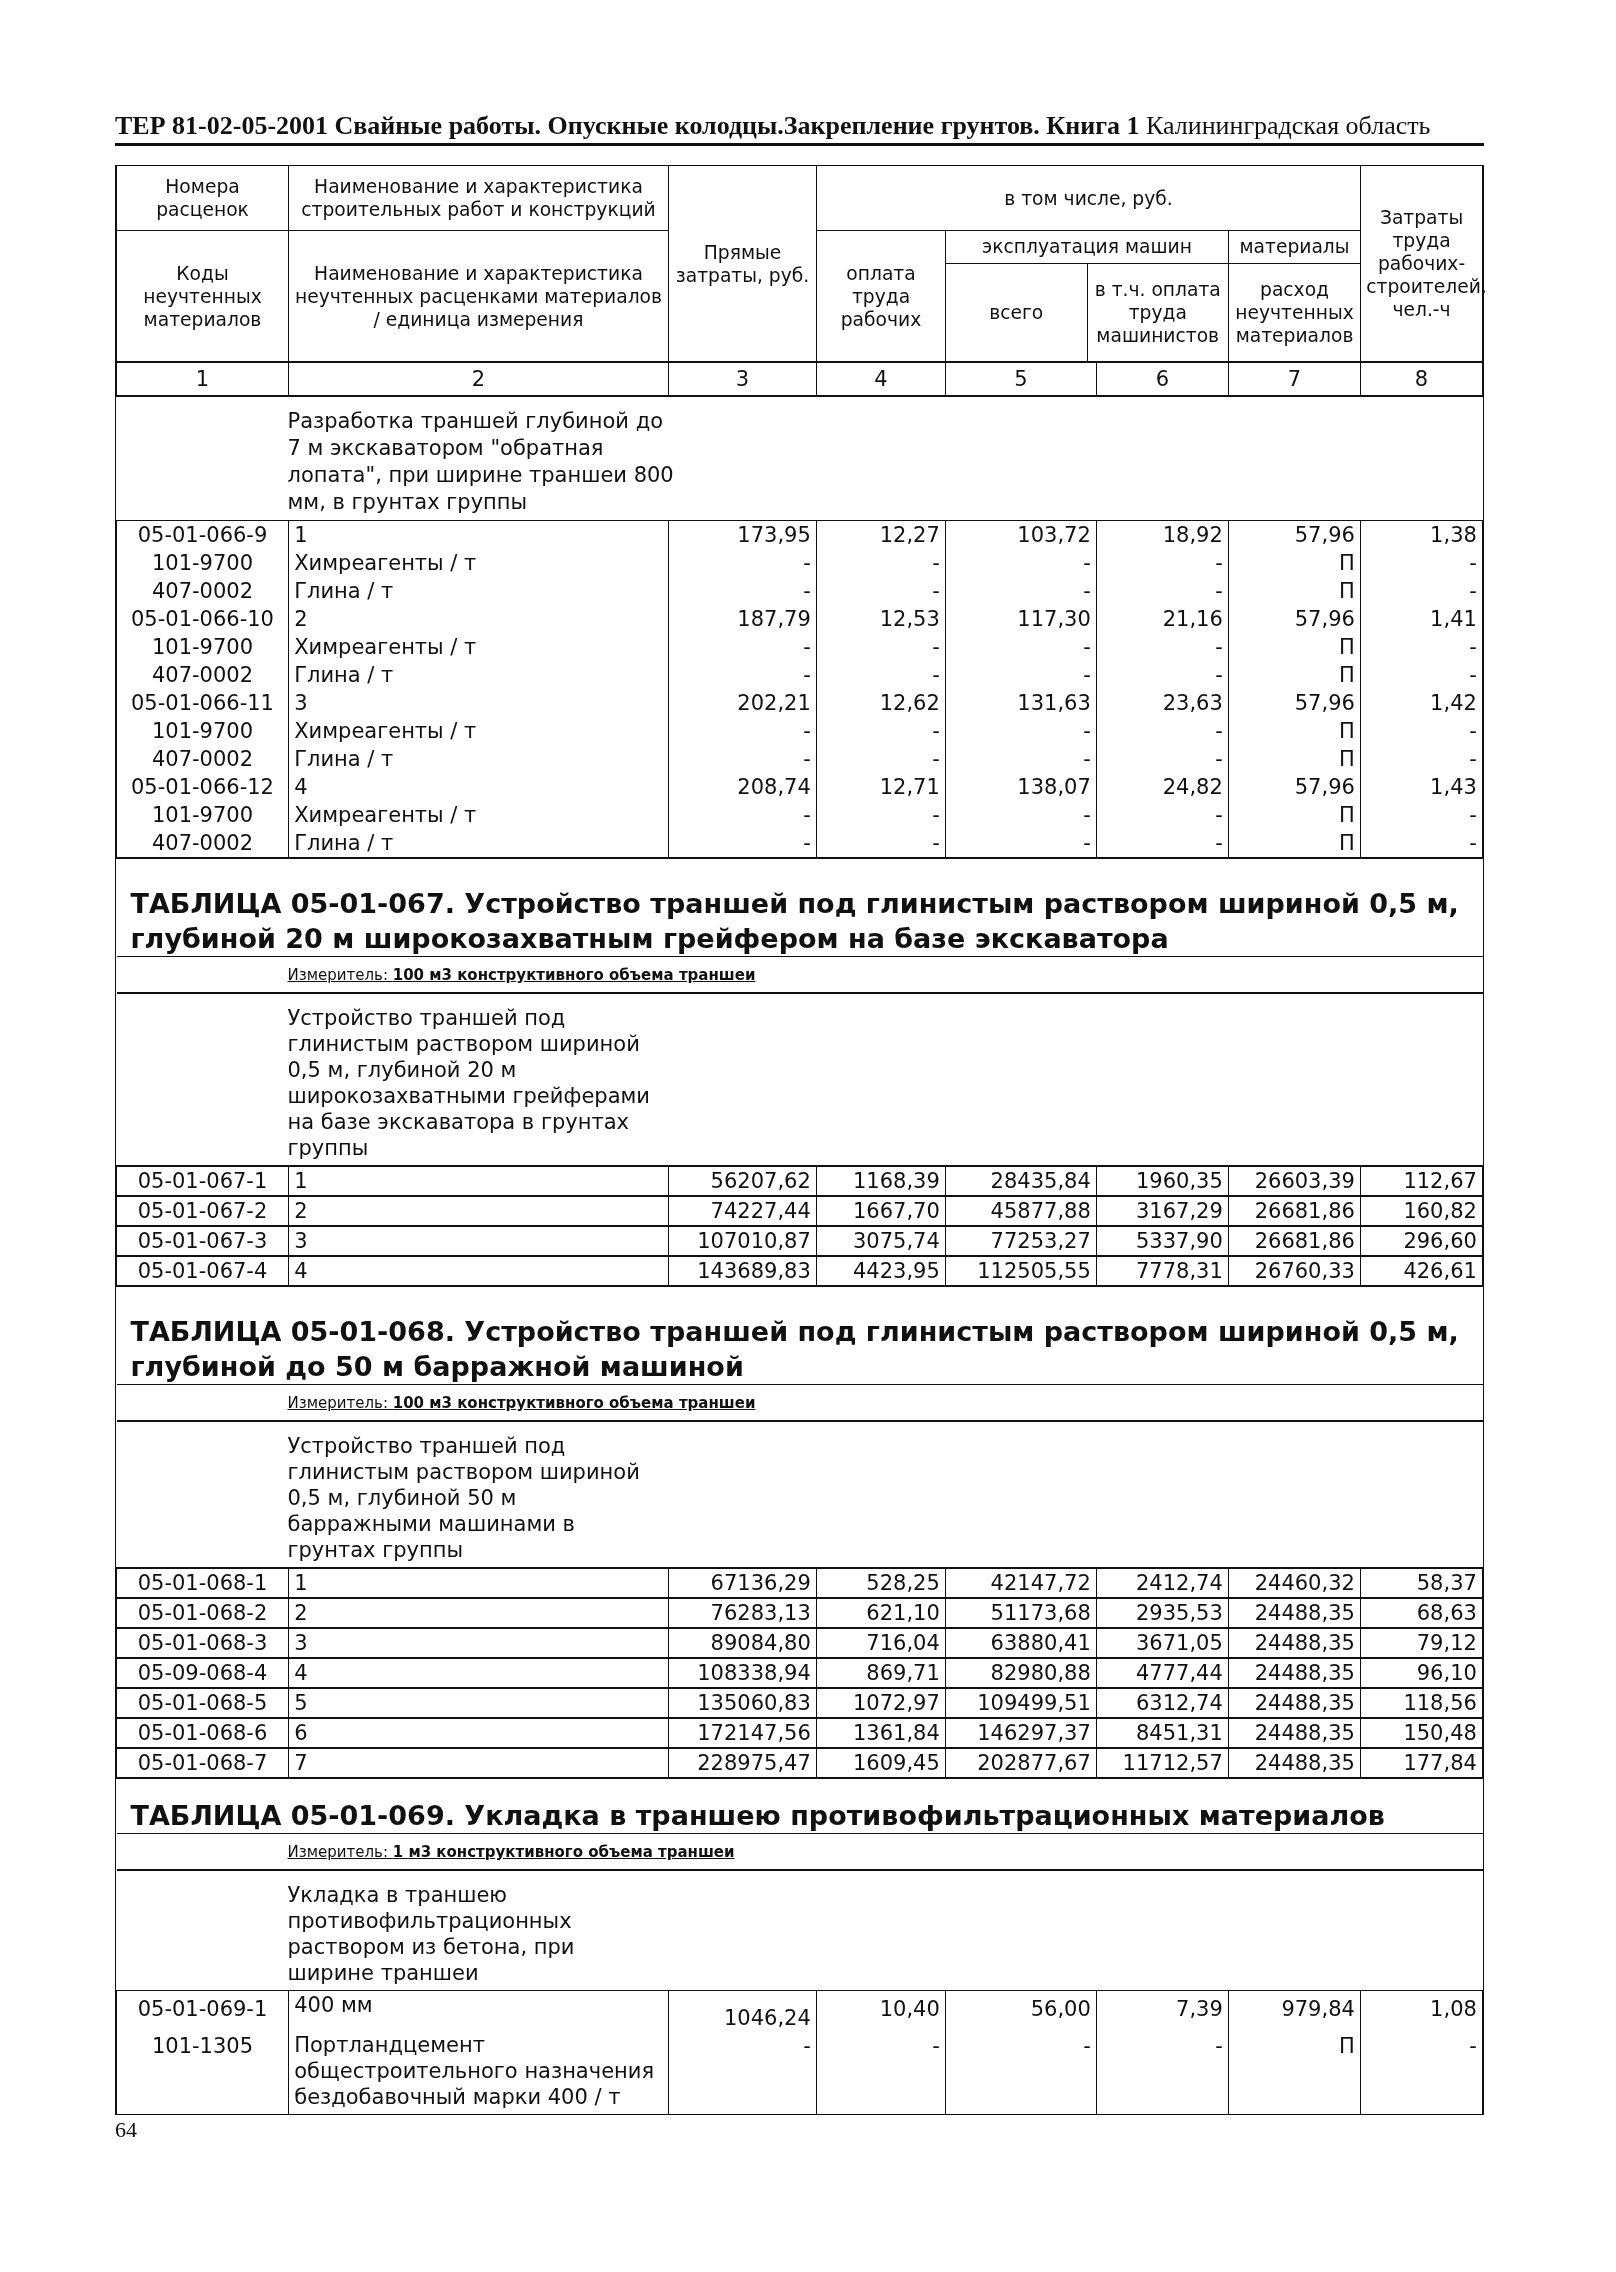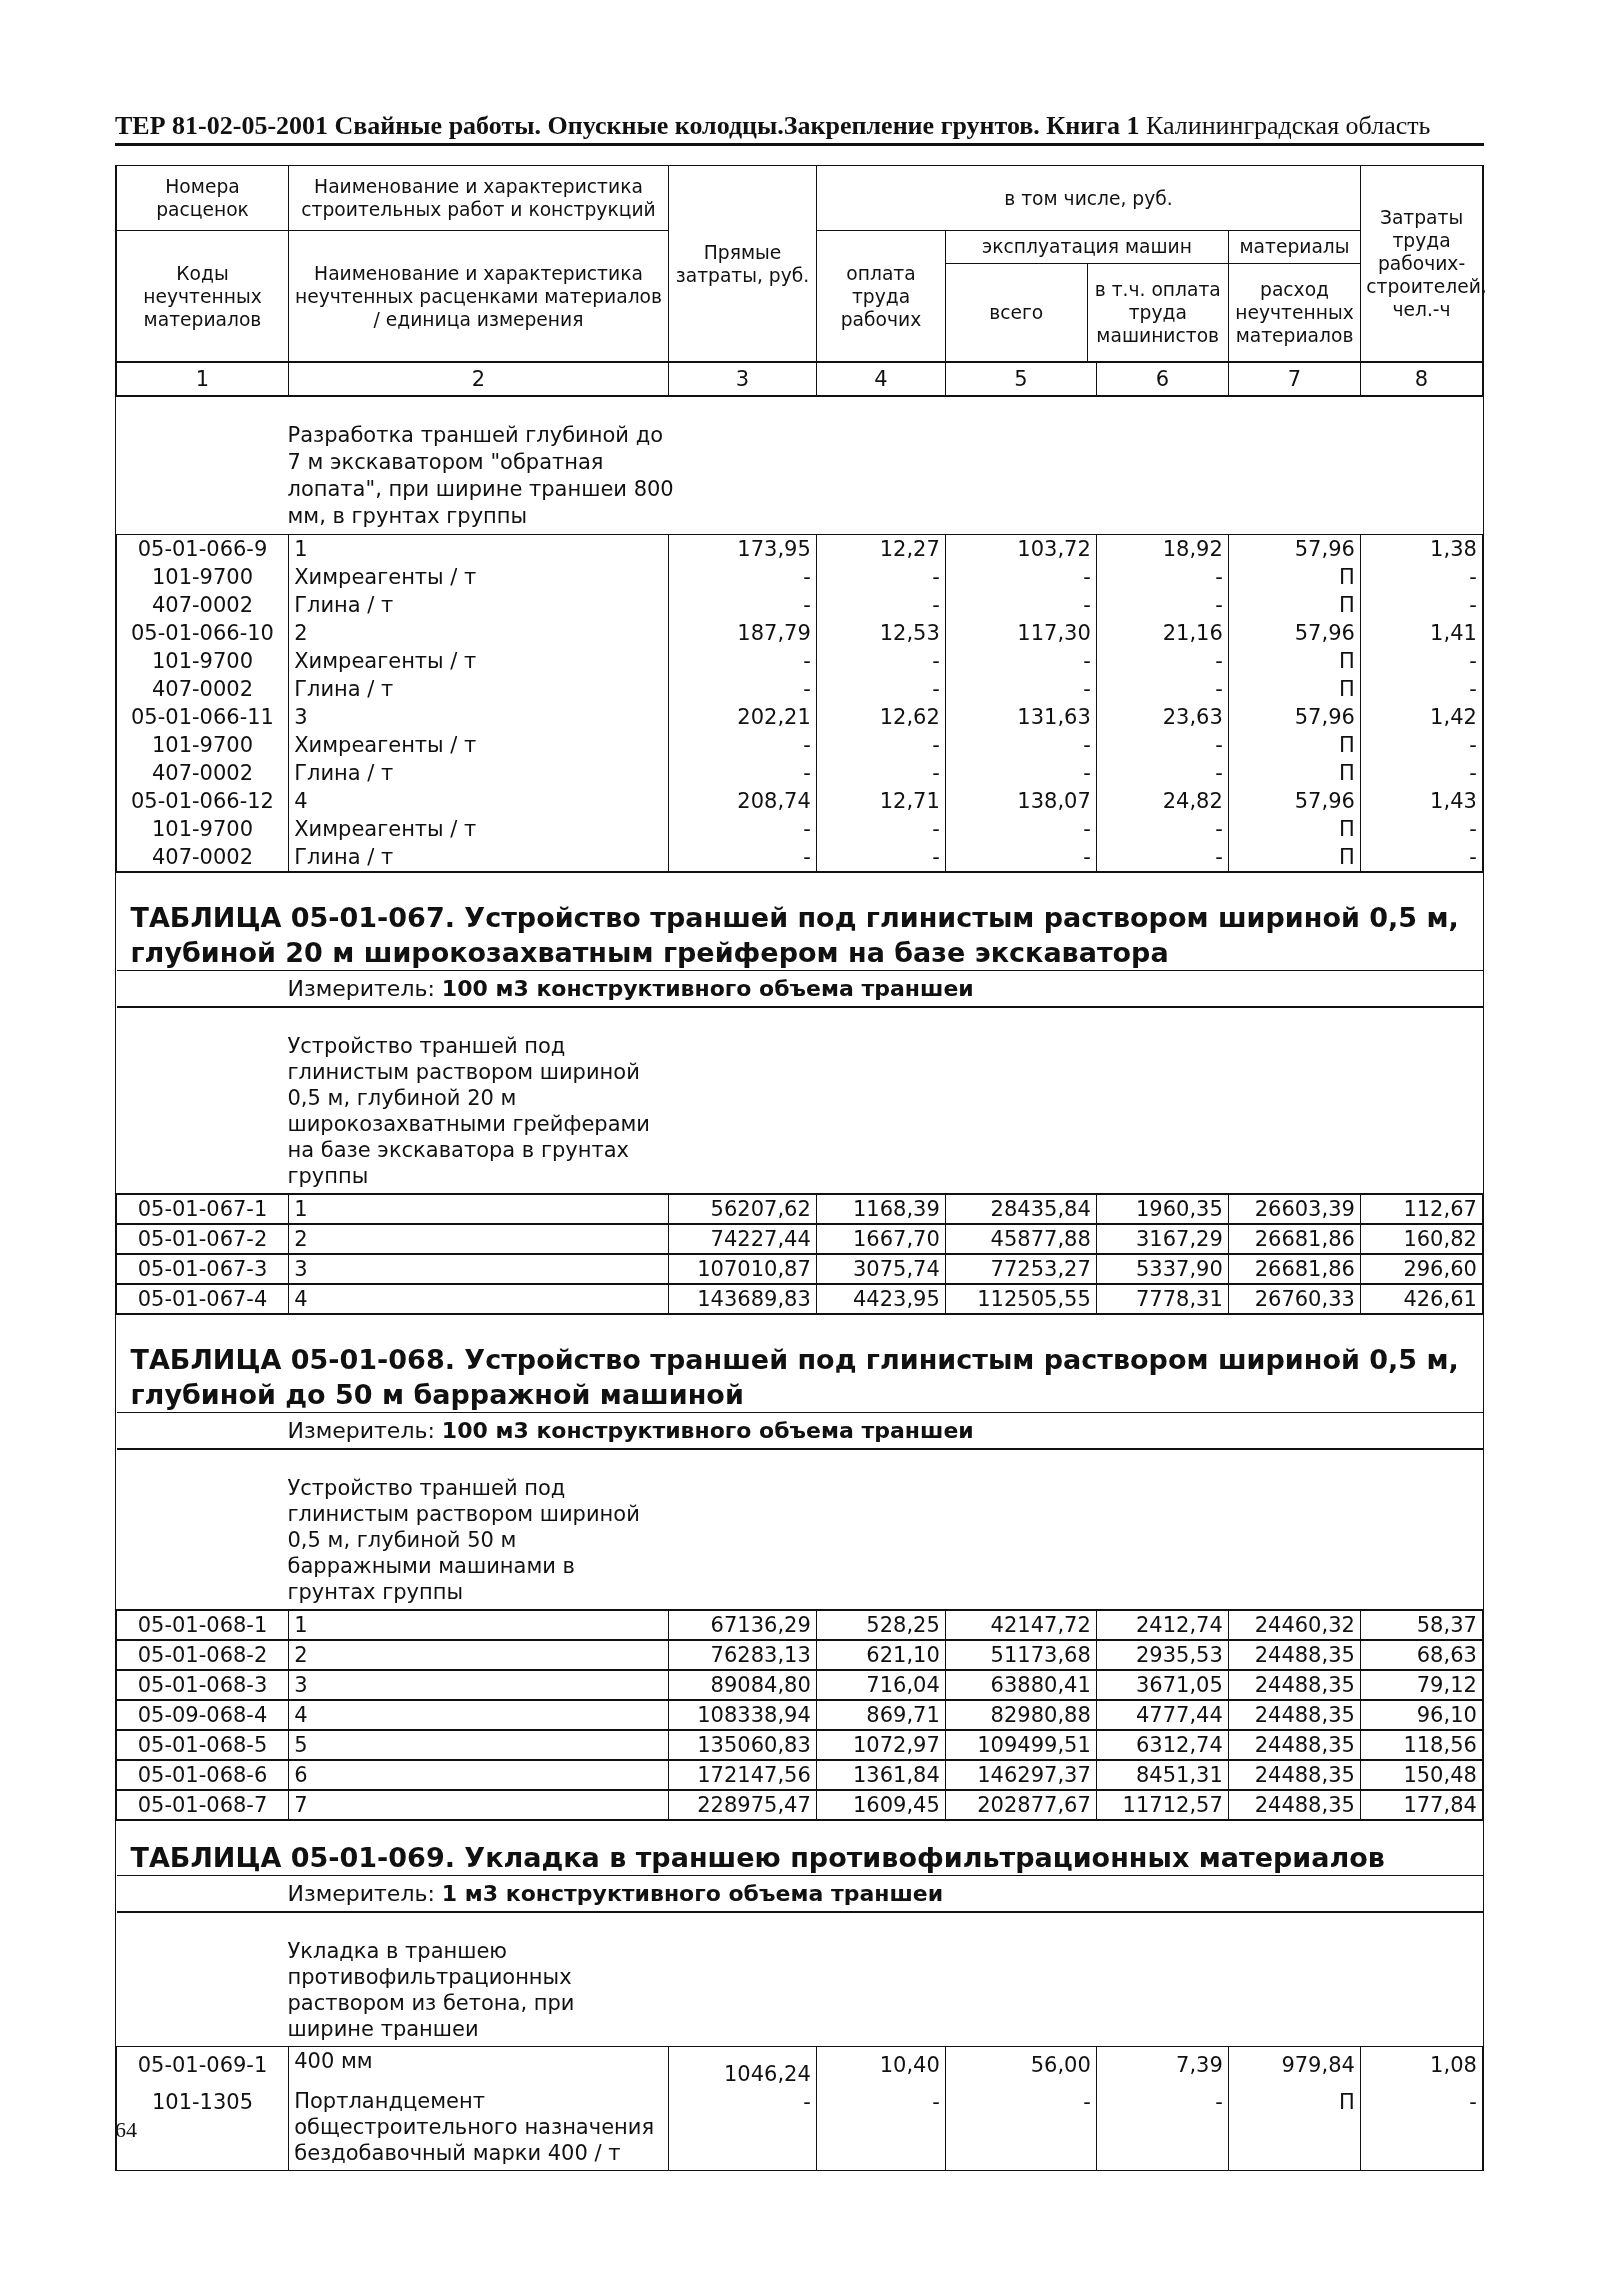--- a/index.html
+++ b/index.html
@@ -9,23 +9,23 @@
   .header-rule { position:absolute; left:115px; top:143px; width:1369px; height:2.6px; background:#111; }
 
   .doc { position:absolute; left:115px; top:165px; width:1367px; border-left:1.9px solid #111; border-right:1.9px solid #111; border-bottom:1.9px solid #111; }
   table { border-collapse:collapse; width:100%; table-layout:fixed; }
   td, th { border:1.3px solid #111; padding:0 5.2px; font-size:21px; line-height:28px; font-weight:normal; vertical-align:top; }
   th { text-align:center; vertical-align:middle; font-size:18.7px; line-height:23px; }
   .num { text-align:right; }
   .code { text-align:center; }
   .thick-top td { border-top:2.6px solid #111; }
   .sub td { border-top:none; border-bottom:none; }
-  .desc-cell { border-left:none; border-right:none; padding-left:171px; padding-top:25px; padding-bottom:3.9px; line-height:26px; }
+  .desc-cell { border-left:none; border-right:none; padding-left:171px; padding-top:11px; padding-bottom:3.9px; line-height:26px; }
   .section-title { border-left:none; border-right:none; padding:27px 0 0 14px; font-weight:bold; font-size:27px; line-height:35px; }
-  .meter { border-left:none; border-right:none; border-bottom:2.6px solid #111; padding:5.2px 0 3.9px 171px; font-size:22px; line-height:26px; }
+  .meter { border-left:none; border-right:none; border-bottom:2.6px solid #111; padding:5.2px 0 3.9px 171px; font-size:15px; line-height:26px;text-decoration:underline; }
   .meter b { font-weight:bold; }
   .colnum td { text-align:center; font-size:21px; line-height:32px; }
   .page-number { position:absolute; left:115px; top:2117px; font-family:"Liberation Serif", serif; font-size:22px; }
 </style>
 </head>
 <body>
 
 <div class="page-header"><b>ТЕР 81-02-05-2001 Свайные работы. Опускные колодцы.Закрепление грунтов. Книга 1</b><span> Калининградская область</span></div>
 <div class="header-rule"></div>
 

